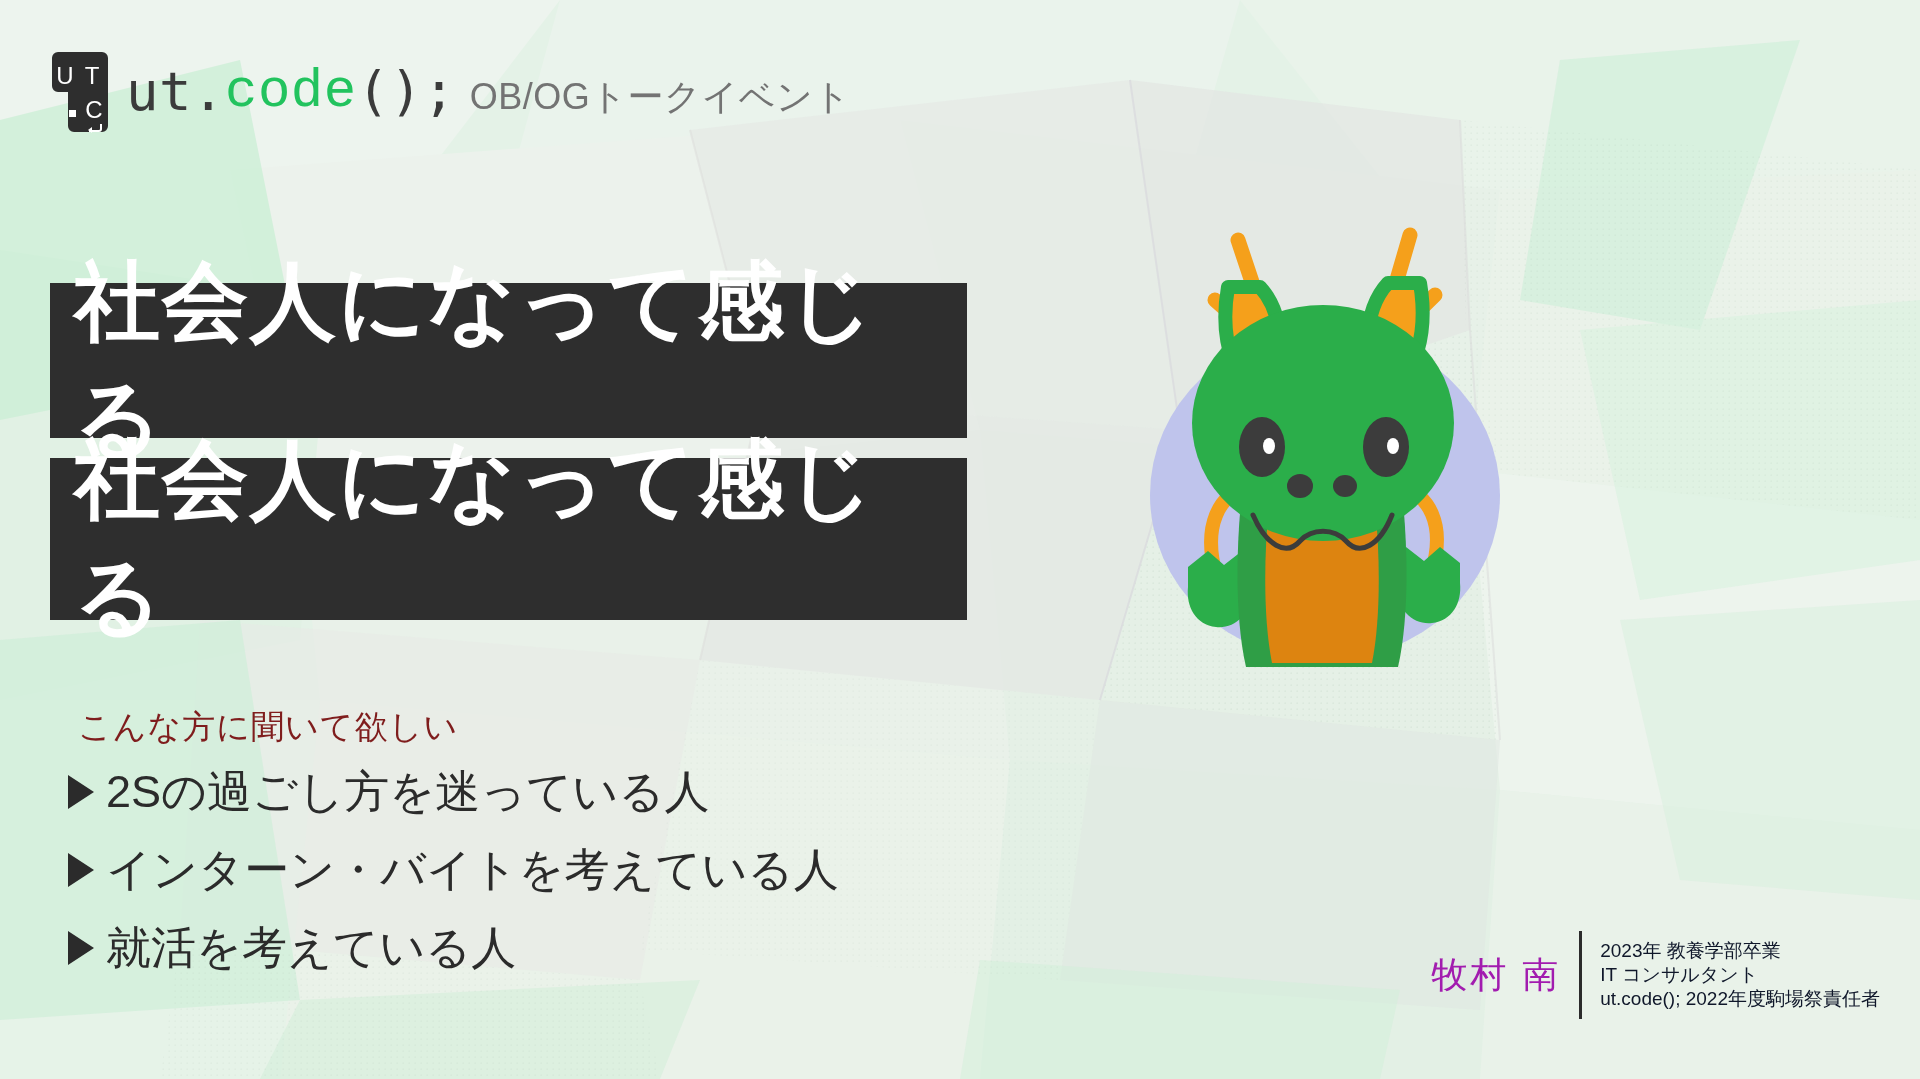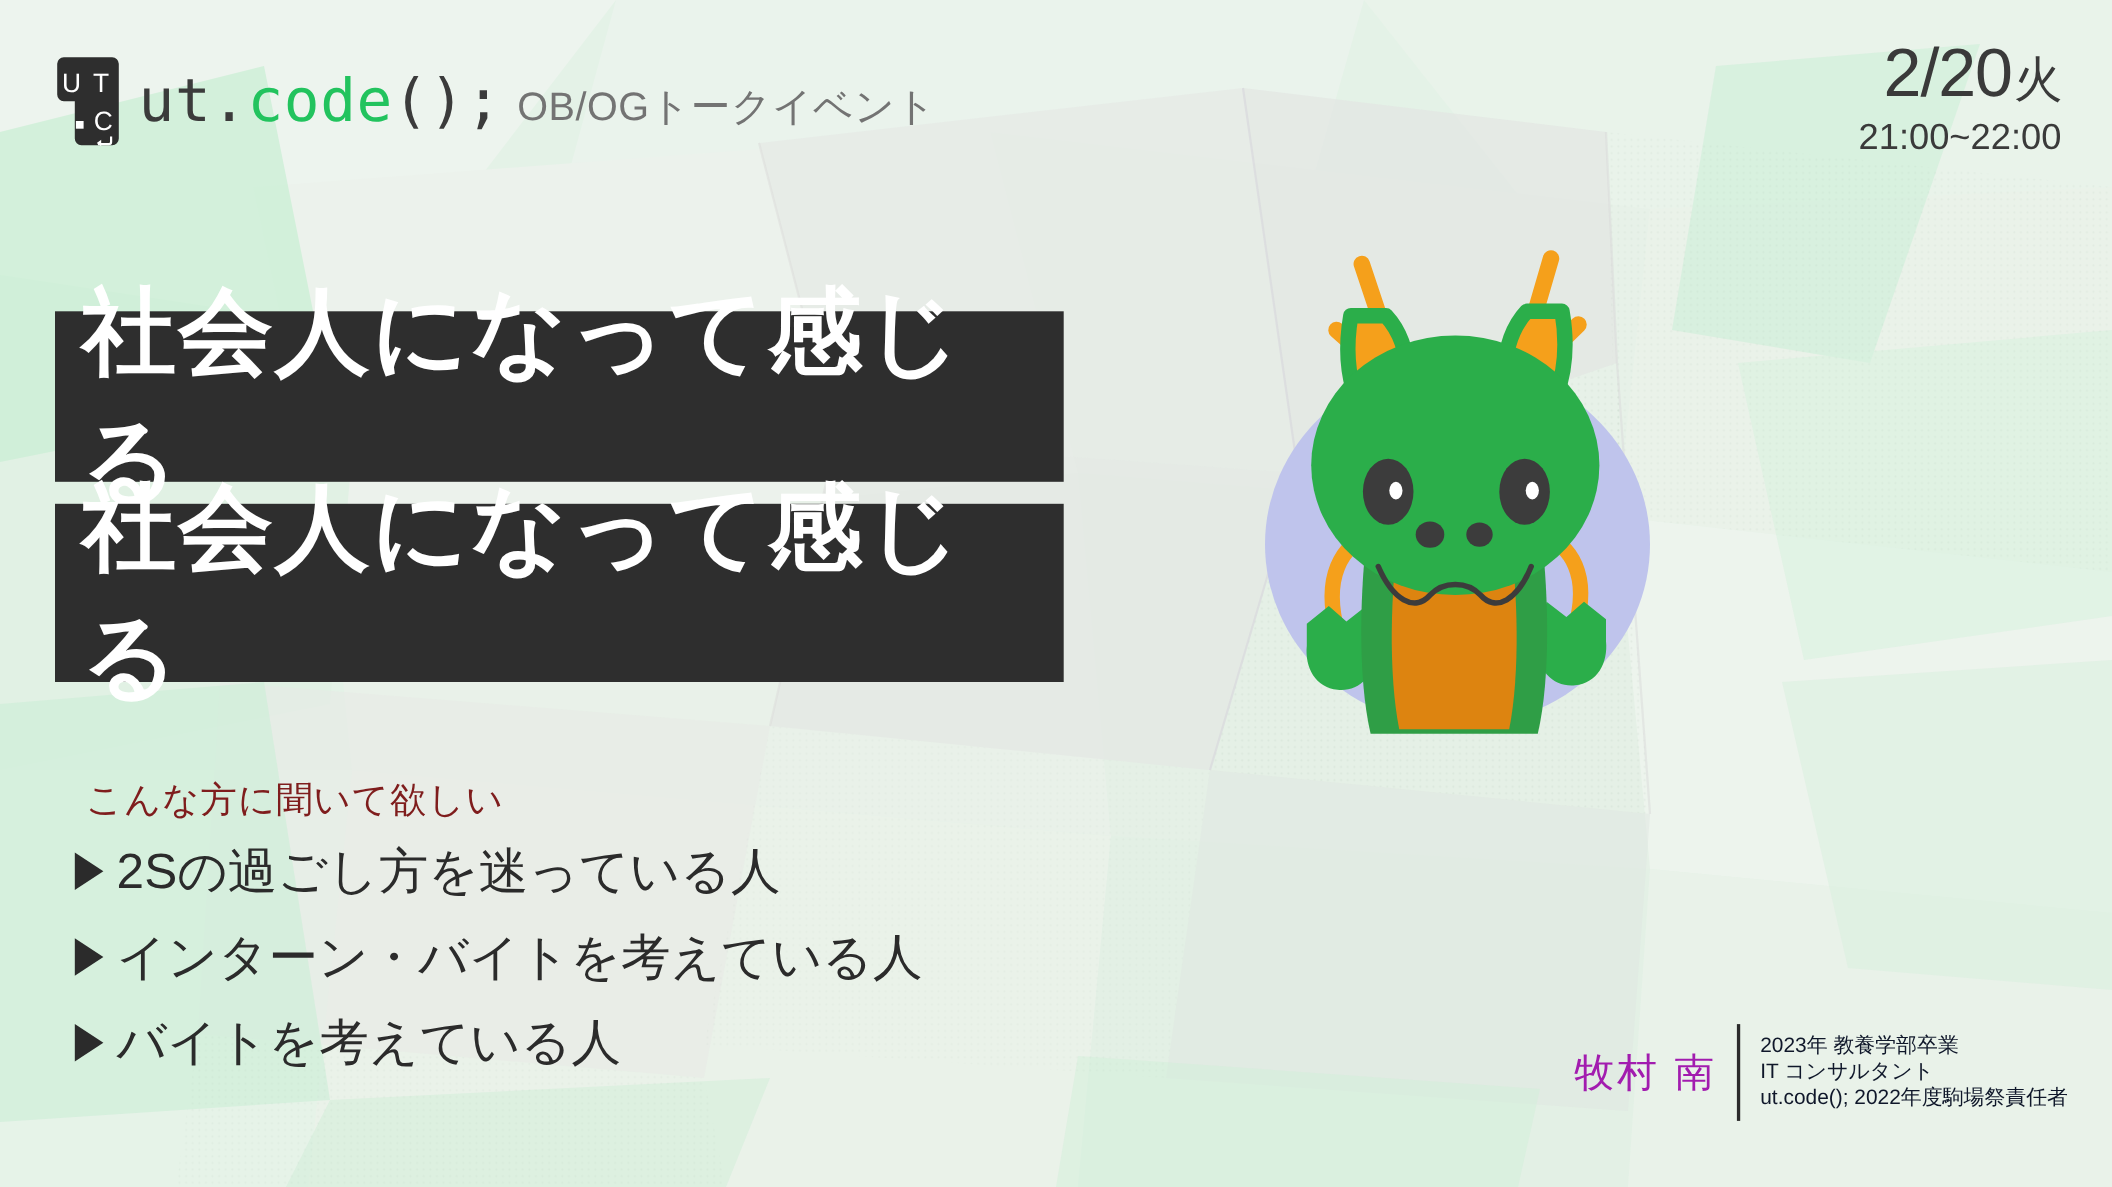--- a/index.html
+++ b/index.html
@@ -17,21 +17,21 @@
   
   .header{position:absolute;left:0;top:0;width:1920px;height:170px;}
   .brand{position:absolute;left:48px;top:48px;display:flex;align-items:center;}
   .logo-mark{position:relative;width:62px;height:88px;flex:none;}
   .logo-text{
     margin-left:16px;font-size:54px;letter-spacing:.5px;
     font-family:"DejaVu Sans Mono","Liberation Mono",monospace;
     color:#3b3b3b;white-space:nowrap;line-height:1;
     display:flex;align-items:flex-end;
   }
-  .logo-text .g{color:#22c35e;}
+  .logo-text .g{color:#22c35e;font-family:Liberation Mono, monospace;}
   .brand-sub{
     margin-left:14px;font-size:36px;color:#737373;white-space:nowrap;
     font-family:"Liberation Sans","DejaVu Sans",sans-serif;
     align-self:flex-end;padding-bottom:4px;letter-spacing:.5px;
   }
 
   .datebox{position:absolute;right:46px;top:36px;text-align:right;color:#3a3a3a;}
   .date-main{font-size:62px;line-height:1;letter-spacing:-1px;white-space:nowrap;}
   .date-main .dow{font-size:44px;margin-left:2px;}
   .date-time{font-size:33px;line-height:1.1;margin-top:8px;letter-spacing:0px;white-space:nowrap;}
@@ -142,45 +142,39 @@
       </div>
 
       <div class="logo-text">
         <span>ut.</span>
           <span class="g">code</span>
           <span>();</span>
         <span class="brand-sub">OB/OGトークイベント</span>
       </div>
     </div>
 
-    <div class="datebox">
-      <div class="date-main">
-        <span>2/20</span><span class="dow">火</span>
-      </div>
-      <div class="date-time">21:00~22:00</div>
-    </div>
   </div>
 
   <div class="band" id="band-1">社会人になって感じる</div>
   <div class="band" id="band-2">社会人になって感じる</div>
 
   <div class="lead">こんな方に聞いて欲しい</div>
 
   <div class="bullets">
     <div class="bullet">
       <span class="tri"></span>
       <span>2Sの過ごし方を迷っている人</span>
     </div>
     <div class="bullet">
       <span class="tri"></span>
       <span>インターン・バイトを考えている人</span>
     </div>
     <div class="bullet">
       <span class="tri"></span>
-      <span>バイトを考えている人</span>
+      <span>就活を考えている人</span>
     </div>
   </div>
 
   <svg id="mascot" viewBox="0 0 420 520">
 
     <ellipse cx="215" cy="300" rx="175" ry="165" fill="#bfc4ec"></ellipse>
 
     <g stroke="#f5a01b" stroke-width="15" stroke-linecap="round" fill="none">
       <path d="M128,45 L163,150"></path>
       <path d="M105,105 L158,152"></path>

